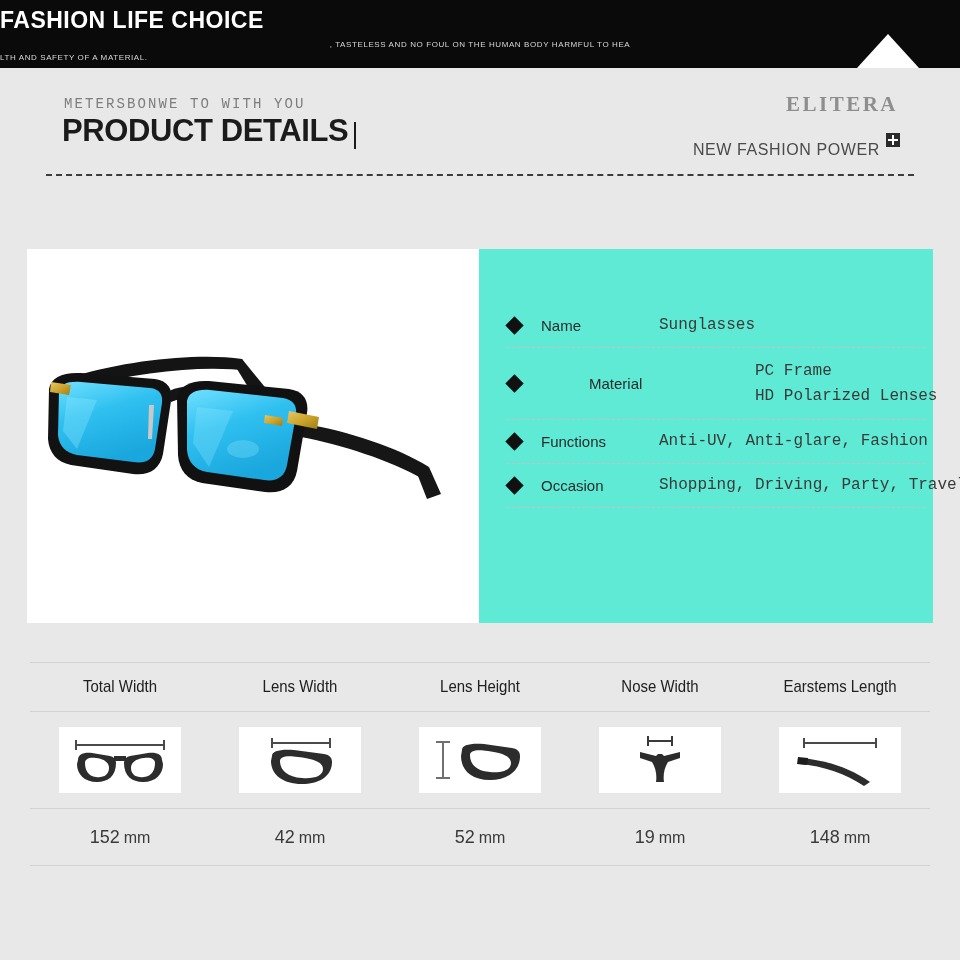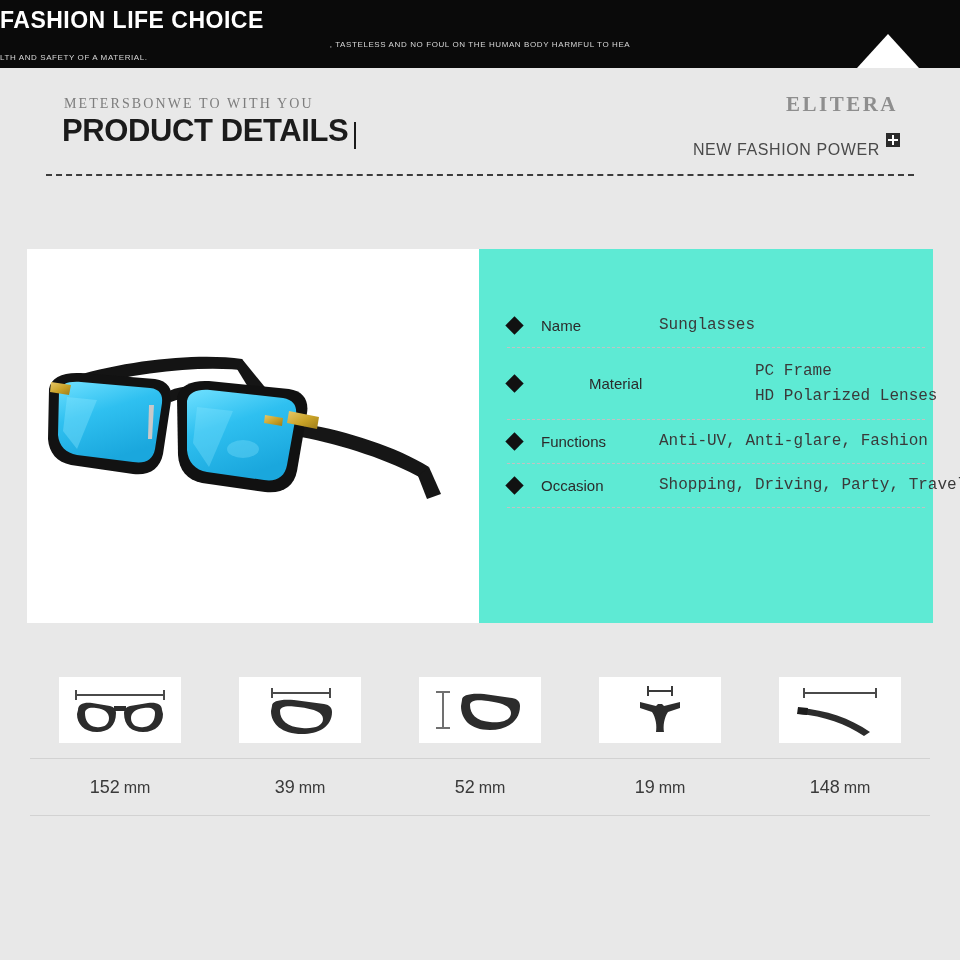--- a/index.html
+++ b/index.html
@@ -77,21 +77,21 @@
     height: 172px;
   }
   .kicker {
     position: absolute;
     left: 64px;
     top: 28px;
     font-size: 14px;
     color: #7d7d7d;
     letter-spacing: 2.1px;
     font-weight: normal;
-    font-family: Liberation Serif, serif;
+    font-family: Liberation Mono, monospace;
     text-align: center;
   }
   .headline-wrap {
     position: absolute;
     left: 62px;
     top: 45px;
     display: flex;
     align-items: flex-end;
   }
   .headline {
@@ -389,20 +389,37 @@
         <span class="spec-label">Occasion</span>
         <span class="spec-value">Shopping, Driving, Party, Travel</span>
       </div>
 
     </div>
   </div>
 </div>
 
 <div class="measure-table">
 
+  <div class="mt-row mt-head-row">
+    <div class="mt-cell">
+      <div class="mt-head">Total Width</div>
+    </div>
+    <div class="mt-cell">
+      <div class="mt-head">Lens Width</div>
+    </div>
+    <div class="mt-cell">
+      <div class="mt-head">Lens Height</div>
+    </div>
+    <div class="mt-cell">
+      <div class="mt-head">Nose Width</div>
+    </div>
+    <div class="mt-cell">
+      <div class="mt-head">Earstems Length</div>
+    </div>
+  </div>
 
   <div class="mt-row mt-icon-row">
 
     <div class="mt-cell mt-iconcell">
       <div class="icon-box">
         <svg width="108" height="56" viewBox="0 0 108 56">
           <path d="M10 8 L10 18 M98 8 L98 18 M10 13 L98 13" stroke="#4a4a4a" stroke-width="2" fill="none"></path>
           <path d="M12 28 C12 22 18 20 26 21 L44 24 C48 25 50 28 50 31 C50 44 42 50 31 50 C18 50 11 42 11 32 Z" fill="#2c2c2c"></path>
           <path d="M19 31 C19 27 23 25 30 26 C39 27 43 31 43 36 C43 43 37 46 30 45 C22 44 19 38 19 31 Z" fill="#ffffff"></path>
           <path d="M96 28 C96 22 90 20 82 21 L64 24 C60 25 58 28 58 31 C58 44 66 50 77 50 C90 50 97 42 97 32 Z" fill="#2c2c2c"></path>
@@ -457,21 +474,21 @@
   </div>
 
   <div class="mt-row mt-val-row">
     <div class="mt-cell">
       <div class="mt-valcell">
         <span>152</span><span class="mt-unit">mm</span>
       </div>
     </div>
     <div class="mt-cell">
       <div class="mt-valcell">
-        <span>39</span><span class="mt-unit">mm</span>
+        <span>42</span><span class="mt-unit">mm</span>
       </div>
     </div>
     <div class="mt-cell">
       <div class="mt-valcell">
         <span>52</span><span class="mt-unit">mm</span>
       </div>
     </div>
     <div class="mt-cell">
       <div class="mt-valcell">
         <span>19</span><span class="mt-unit">mm</span>

